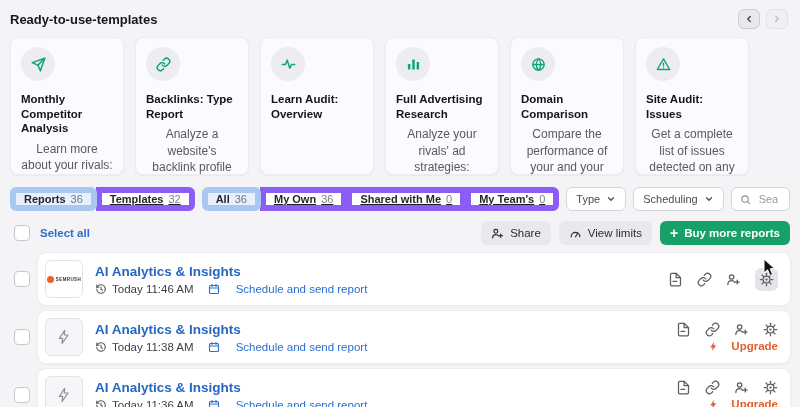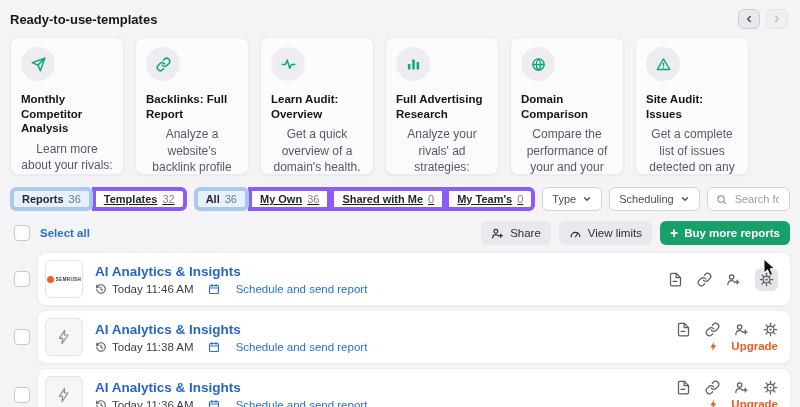--- a/index.html
+++ b/index.html
@@ -30,21 +30,21 @@
     overflow:hidden; cursor:pointer;
   }
   .card-icon-circle { width:34px; height:34px; border-radius:50%; background:#ededf1; display:flex; align-items:center; justify-content:center; color:#0ea578; }
   .card-title { font-size:11.5px; font-weight:bold; color:#141519; margin-top:11px; line-height:1.28; }
   .card-desc { font-size:12px; color:#585962; margin-top:5px; line-height:1.34;text-align:center; }
 
   
   .filter-bar { display:flex; align-items:center; gap:7px; padding:12px 10px 0 10px; }
   .seg-group { display:flex; }
   .seg { height:24px; display:flex; align-items:center; gap:5px; padding:0 8px; background:#fff;
-         border:4px solid #8b5cf6; font-size:11px; color:#1c1d22; cursor:pointer; white-space:nowrap; }
+         border:6px solid #8b5cf6; font-size:11px; color:#1c1d22; cursor:pointer; white-space:nowrap; }
   .seg + .seg { margin-left:-1px;text-decoration:underline; }
   .seg:first-child { border-radius:6px 0 0 6px; }
   .seg:last-child { border-radius:0 6px 6px 0; }
   .seg.selected { background:#e7f0fc; border-color:#a9c8ef; border-radius:6px; position:relative; z-index:1; }
   .seg-label { font-weight:bold; color:#26272d; }
   .seg .count { color:#80818a; }
   .seg.selected .count { color:#68788f; }
 
   .dropdown { height:24px; display:flex; align-items:center; gap:6px; padding:0 9px; background:#fff;
               border:1px solid #d4d5db; border-radius:6px; font-size:11px; color:#4b4c54; cursor:pointer; white-space:nowrap; }
@@ -131,34 +131,33 @@
 
   <div class="card">
     <div class="card-icon-circle">
       <span>
         <svg width="15" height="15" viewBox="0 0 24 24" fill="none" stroke="currentColor" stroke-width="2.4" stroke-linecap="round" stroke-linejoin="round">
             <path d="M10 13a5 5 0 0 0 7.54.54l3-3a5 5 0 0 0-7.07-7.07l-1.72 1.71"></path>
             <path d="M14 11a5 5 0 0 0-7.54-.54l-3 3a5 5 0 0 0 7.07 7.07l1.71-1.71"></path>
           </svg>
       </span>
     </div>
-    <div class="card-title">Backlinks: Full Report</div>
+    <div class="card-title">Backlinks: Type Report</div>
     <div class="card-desc">Analyze a website's backlink profile and spot new link opportunities.</div>
   </div>
 
   <div class="card">
     <div class="card-icon-circle">
       <span>
         <svg width="15" height="15" viewBox="0 0 24 24" fill="none" stroke="currentColor" stroke-width="2.4" stroke-linecap="round" stroke-linejoin="round">
             <polyline points="2 12 7 12 10 5 14 18 17 12 22 12"></polyline>
           </svg>
       </span>
     </div>
     <div class="card-title">Learn Audit: Overview</div>
-    <div class="card-desc">Get a quick overview of a domain's health.</div>
   </div>
 
   <div class="card">
     <div class="card-icon-circle">
       <span>
         <svg width="15" height="15" viewBox="0 0 24 24" fill="currentColor" stroke="none">
             <rect x="3" y="11" width="4" height="9" rx="1"></rect>
             <rect x="10" y="4" width="4" height="16" rx="1"></rect>
             <rect x="17" y="8" width="4" height="12" rx="1"></rect>
           </svg>

